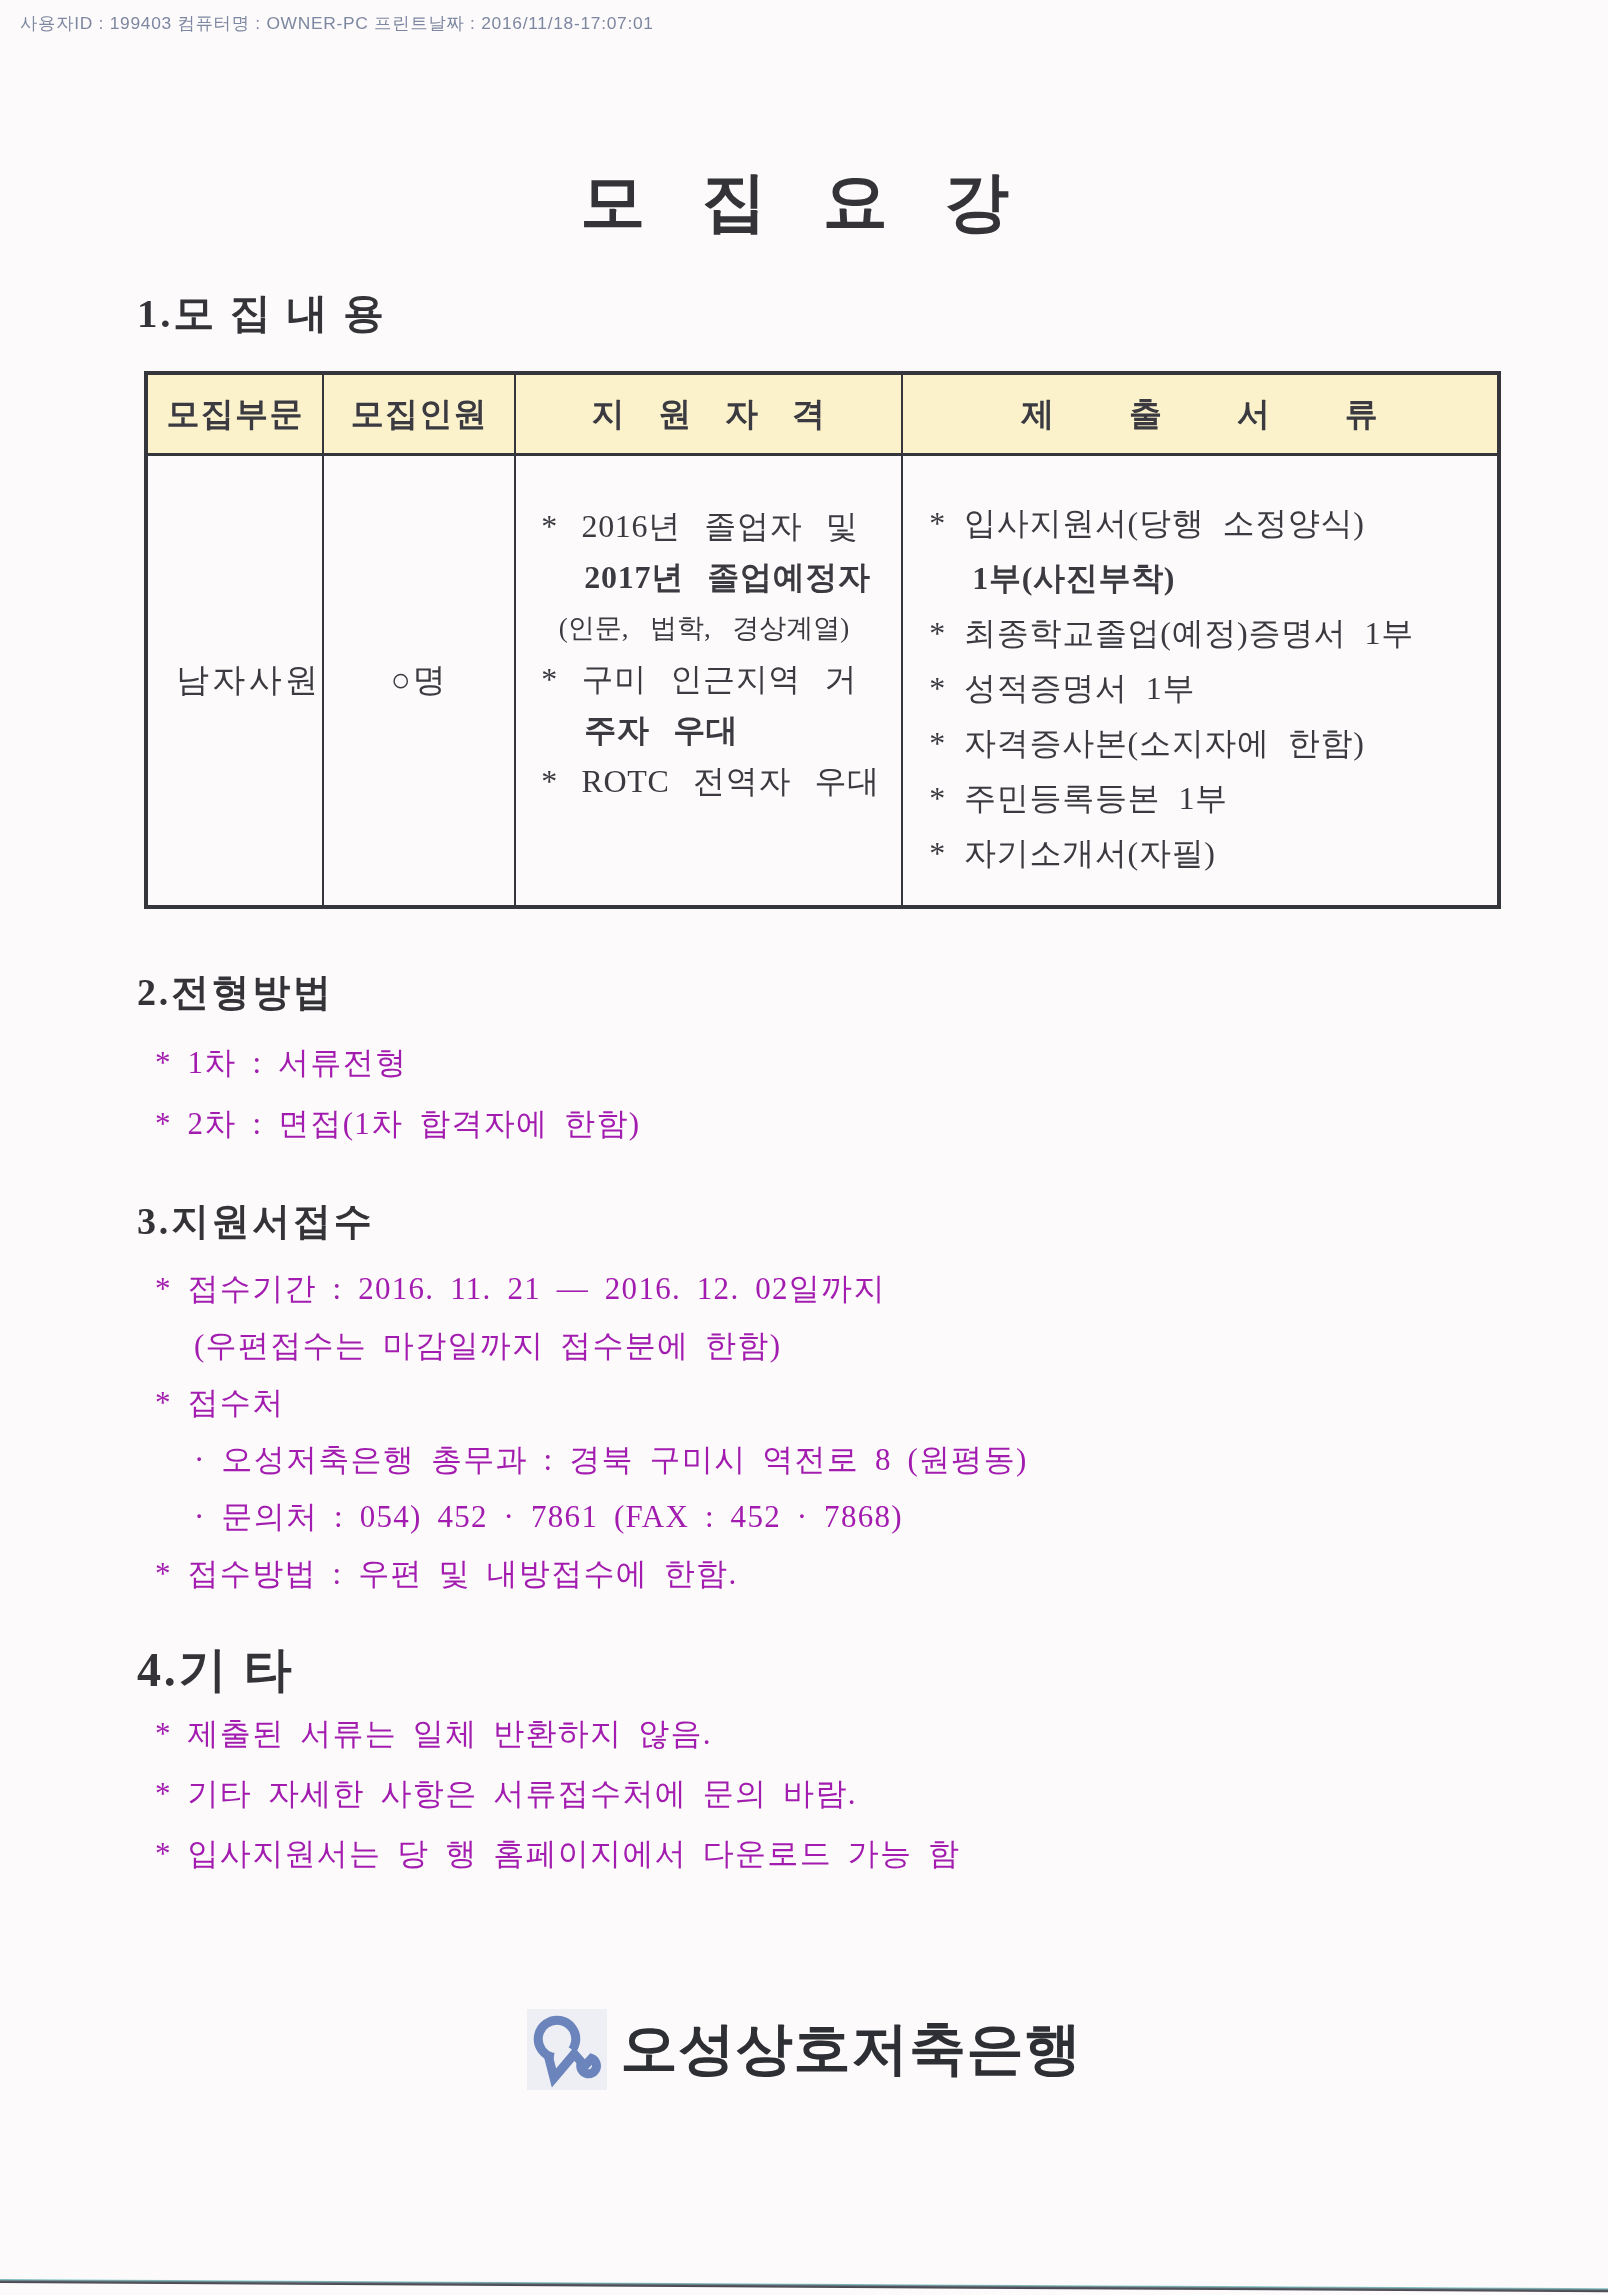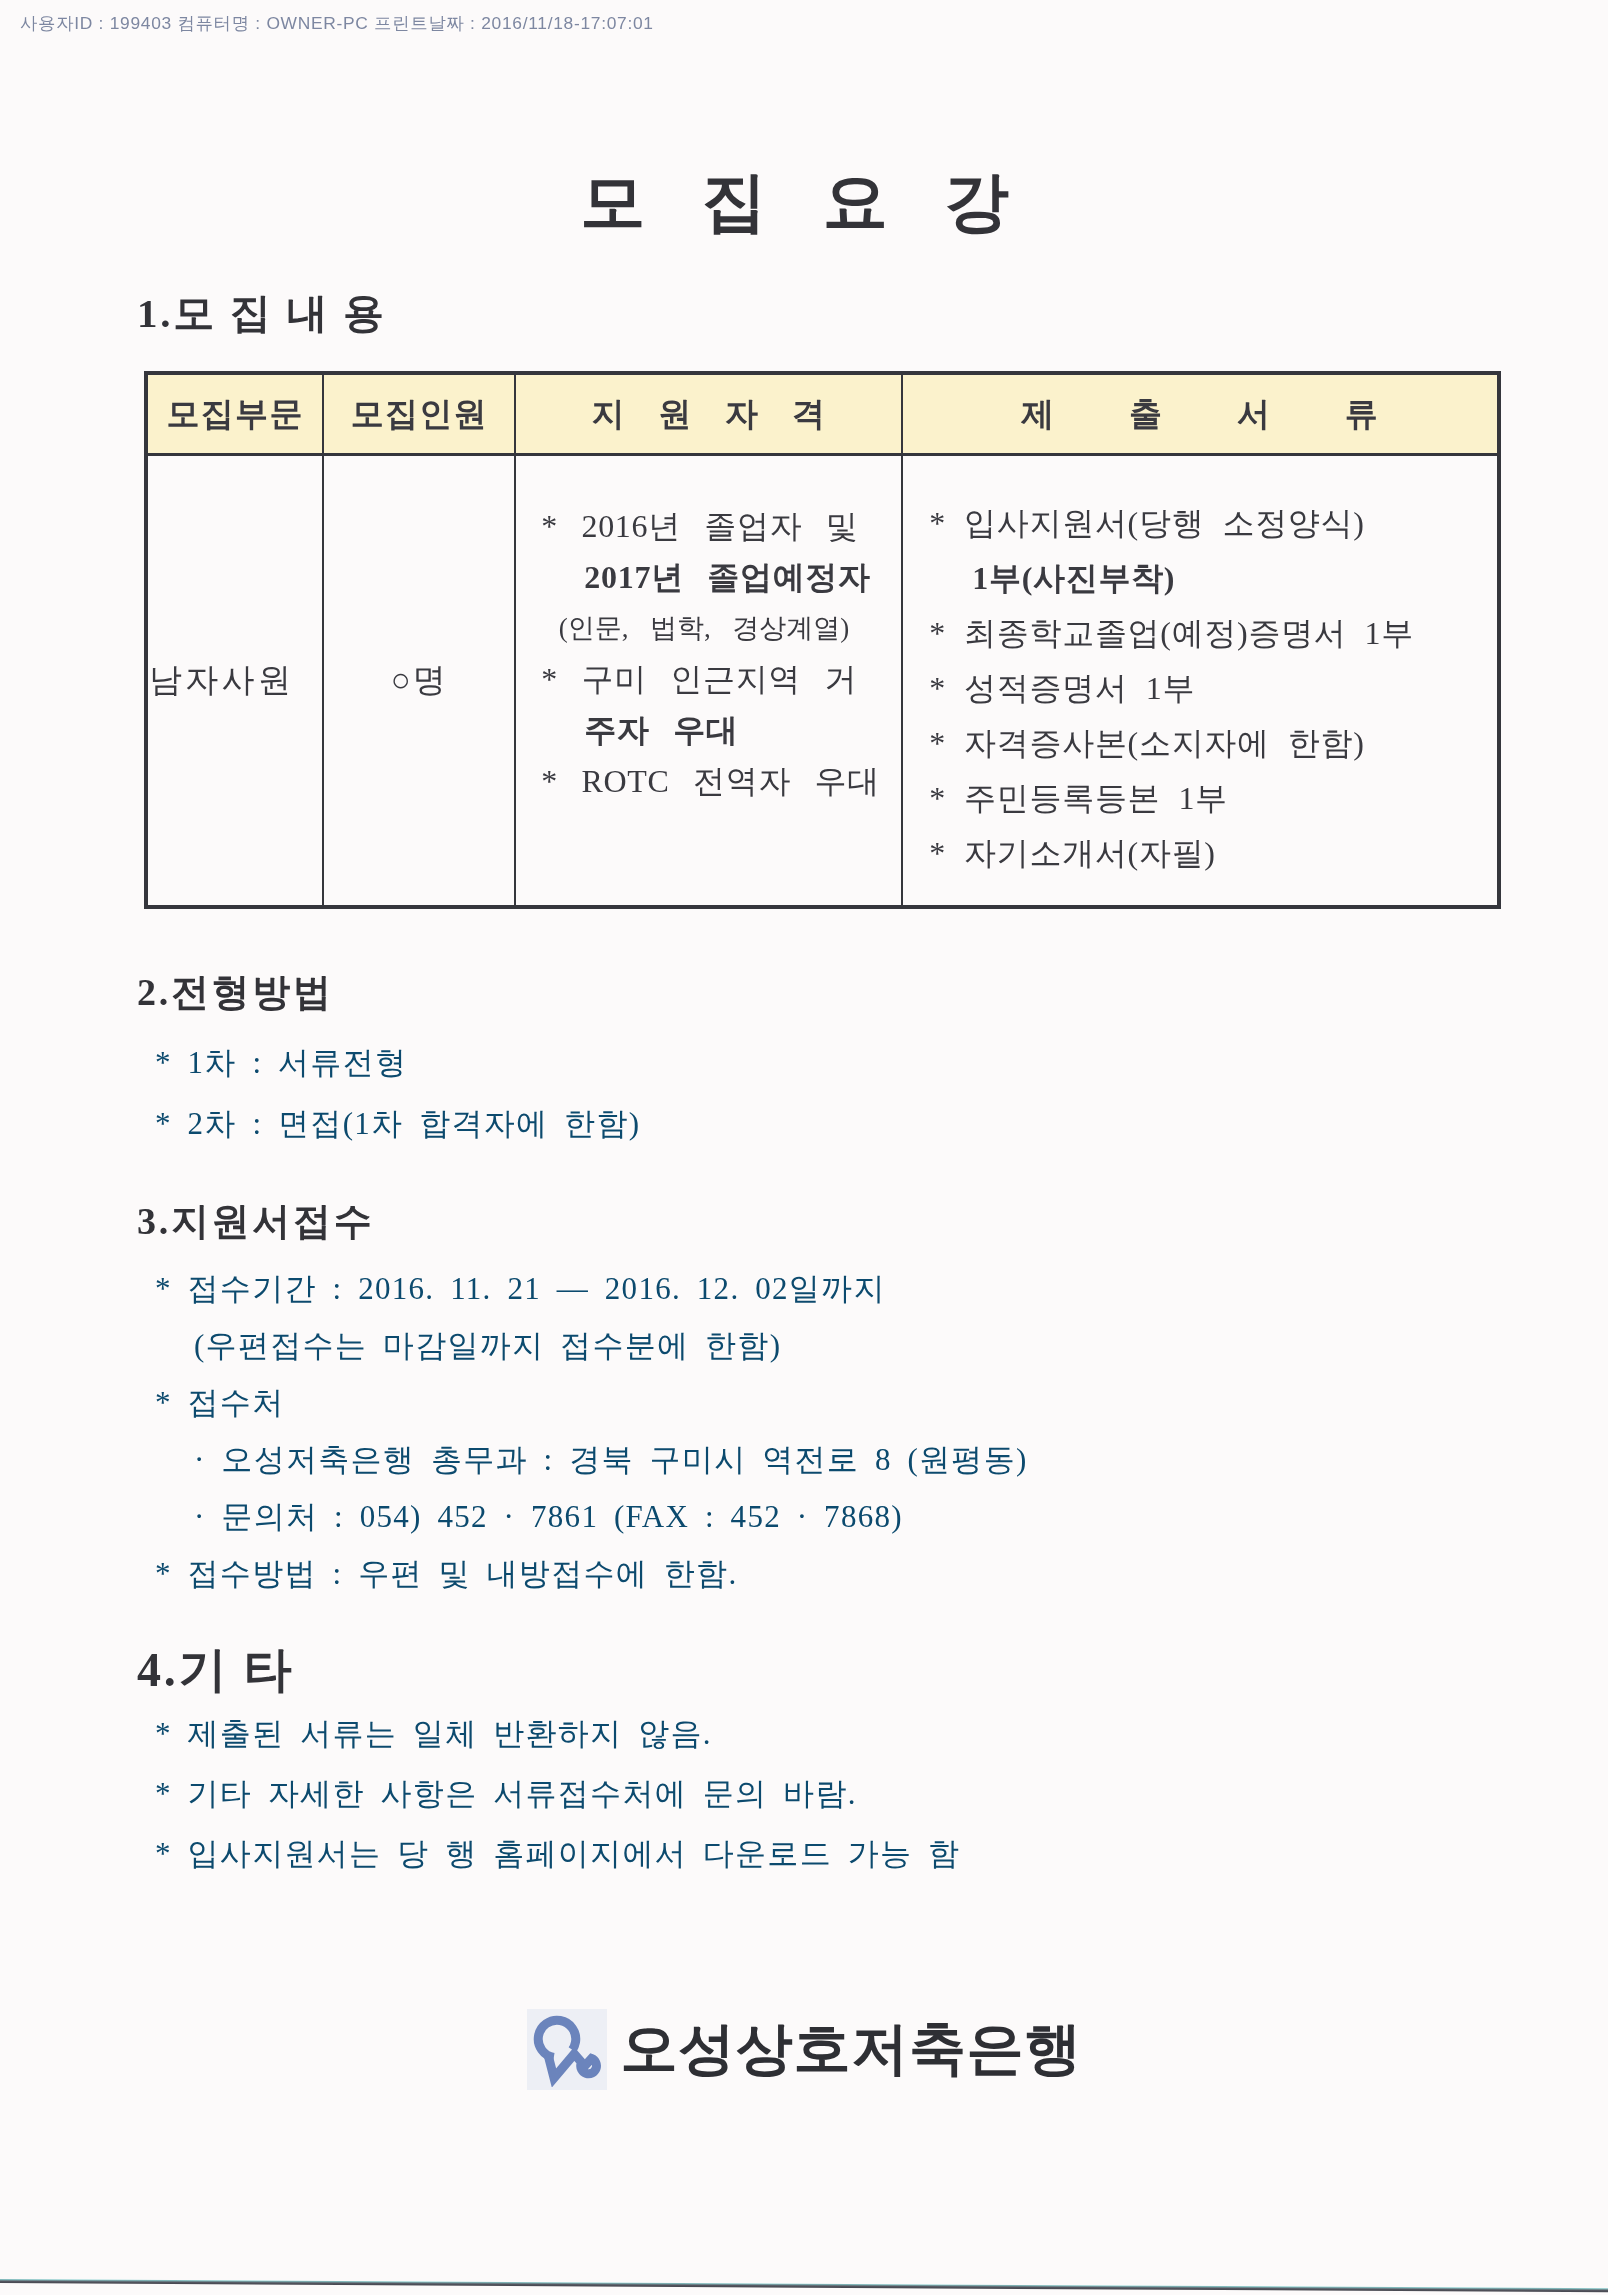--- a/index.html
+++ b/index.html
@@ -46,31 +46,31 @@
   }
   table.recruit th, table.recruit td { border: 2px solid #35363c; }
   table.recruit thead th {
     background: #fbf2cc;
     height: 76px;
     font-size: 33px; font-weight: 600; letter-spacing: 1.3px;
     border-bottom: 3.3px solid #35363c;
   }
   th.sp1 { word-spacing: 23px; }
   th.sp2 { word-spacing: 64px; }
-  td.c-category { width: 13.1%; text-align: left; vertical-align: middle; font-size: 33px; letter-spacing: 3.3px; }
+  td.c-category { width: 13.1%; text-align: right; vertical-align: middle; font-size: 33px; letter-spacing: 3.3px; }
   td.c-count    { width: 14.2%; text-align: center; vertical-align: middle; font-size: 33px; letter-spacing: 2px; }
   td.c-qual     { width: 28.6%; vertical-align: top; }
   td.c-docs     { width: 44.1%; vertical-align: top; }
   .q-list { padding: 44px 6.7px 0 24px; font-size: 32px; line-height: 51px; word-spacing: 14.7px; letter-spacing: 0.7px; }
   .d-list { padding: 39px 6.7px 0 25px; font-size: 32px; line-height: 55px; word-spacing: 9.4px; letter-spacing: 0.7px; }
   .ind-a { padding-left: 43px; font-weight: bold; }
   .ind-b { padding-left: 17.4px; font-size: 27px; letter-spacing: 0; }
 
   
-  .sec-list { position: absolute; left: 155px; font-size: 31px; letter-spacing: 1.3px; word-spacing: 6.7px; color: #0c4a6e; }
+  .sec-list { position: absolute; left: 155px; font-size: 31px; letter-spacing: 1.3px; word-spacing: 6.7px; color: #a21caf; }
   .sec-list.s2 { top: 1032px; line-height: 61px; }
   .sec-list.s3 { top: 1260px; line-height: 57px; }
   .sec-list.s4 { top: 1704px; line-height: 60px; }
   .sec-list .ind { padding-left: 39px; }
 
   
   .logo-row {
     position: absolute; top: 2009px; left: 0; width: 100%;
     display: flex; justify-content: center; align-items: center; gap: 13.4px;
   }

